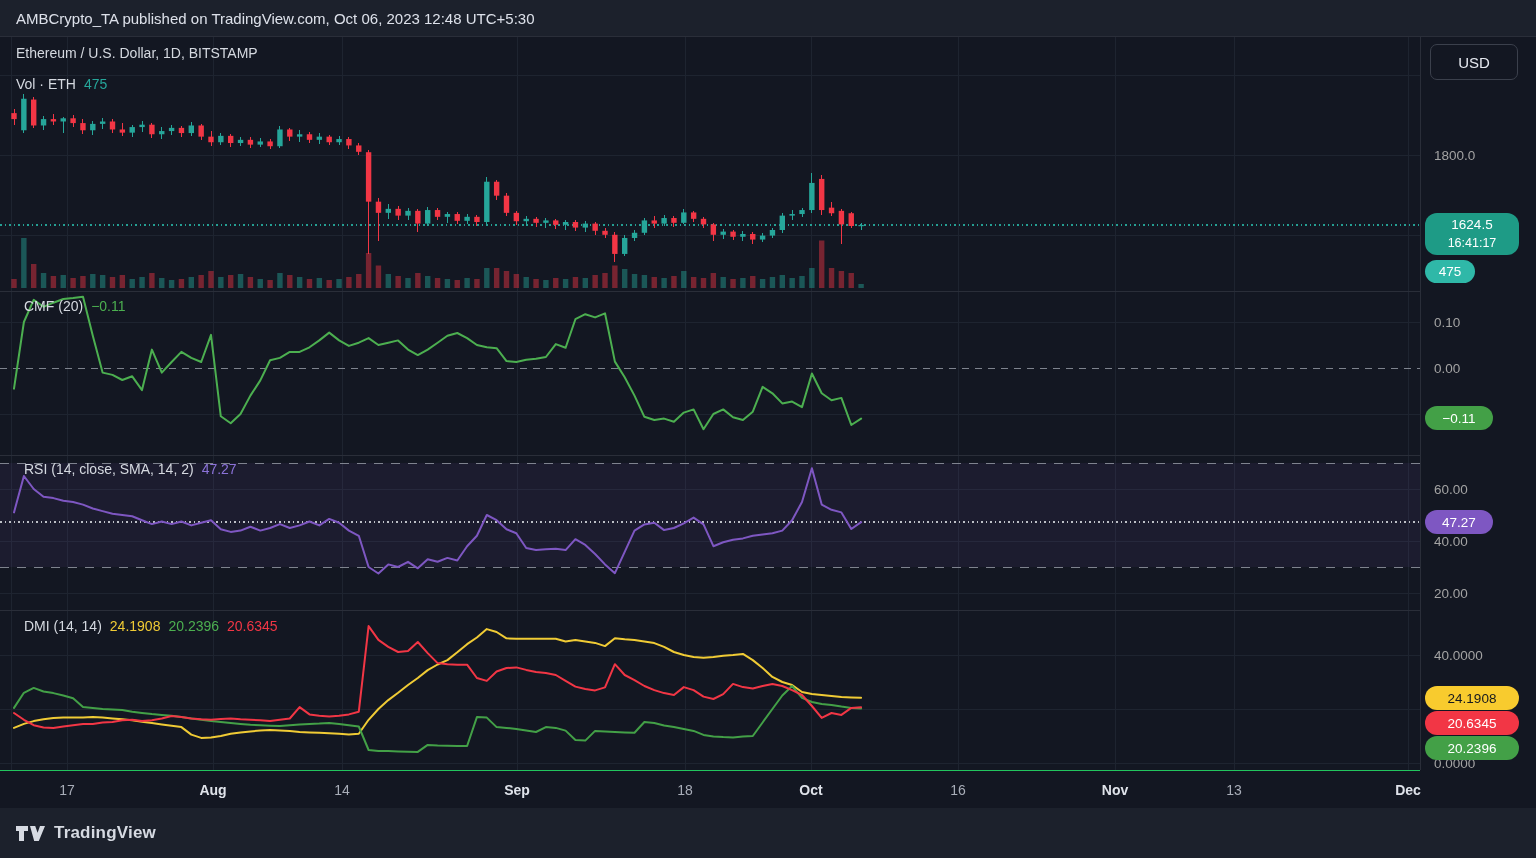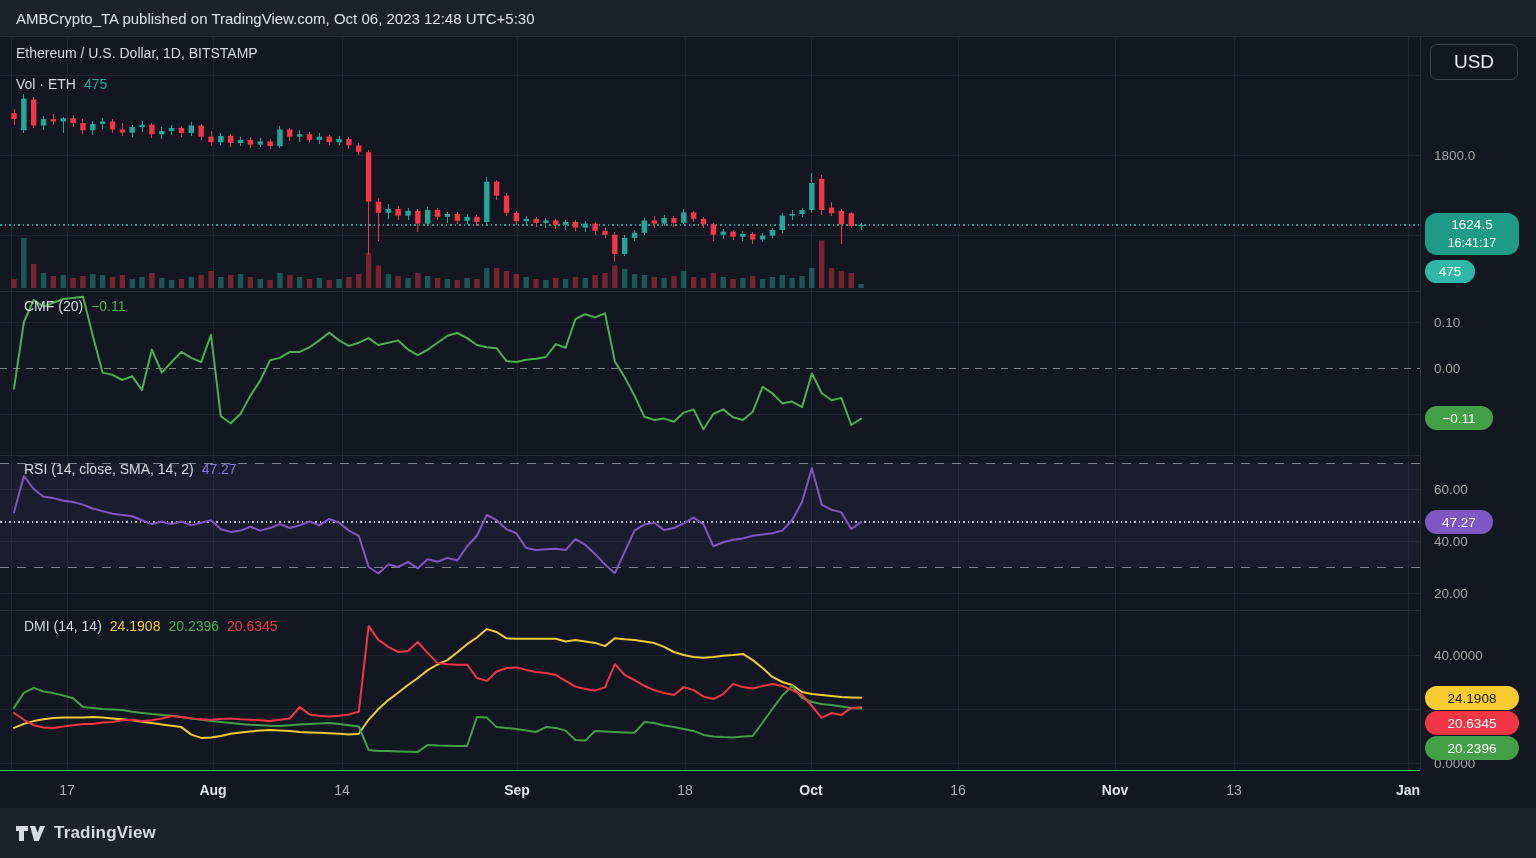--- a/index.html
+++ b/index.html
@@ -13,21 +13,21 @@
                border-top:1px solid #22c55e; }
   .tlab { position:absolute; top:50%; transform:translate(-50%,-50%);
           font-size:14px; color:#a8adb8; white-space:nowrap; }
   .tlab.major { font-weight:700; color:#dfe3ea; }
   .axis-col { position:absolute; left:1420px; top:0; width:116px; height:733px;
               border-left:1px solid #2a2e39; }
   .axlab { position:absolute; left:13px; transform:translateY(-50%);
            font-size:13.5px; color:#a3a3a3; white-space:nowrap; }
   .usd-btn { position:absolute; top:7px; left:9px; width:88px; height:36px;
              background:transparent; border:1px solid #3b404c; border-radius:7px;
-             color:#e6e9f0; font-size:19px; font-weight:500; cursor:pointer; }
+             color:#e6e9f0; font-size:15px; font-weight:500; cursor:pointer; }
   .badge { position:absolute; left:4px; border-radius:12px; font-size:13.5px;
            font-weight:500; display:flex; align-items:center; justify-content:center;
            color:#fff; white-space:nowrap; }
   #b-price { top:176px; height:42px; width:94px; background:#1e9b86; flex-direction:column; line-height:1.35; }
   #b-price .cd { font-size:12.5px; }
   #b-vol   { top:223px; height:23px; width:50px; background:#2fb8a8; }
   #b-cmf   { top:369px; height:24px; width:68px; background:#43a047; }
   #b-rsi   { top:473px; height:24px; width:68px; background:#7e57c2; }
   #b-adx   { top:649px; height:24px; width:94px; background:#f8cb2e; color:#15191f; }
   #b-mdi   { top:674px; height:24px; width:94px; background:#f23645; }
@@ -405,21 +405,21 @@
   <div class="time-axis" id="time-axis">
       <span class="tlab" style="left: 67px;">17</span>
       <span class="tlab major" style="left: 213px;">Aug</span>
       <span class="tlab" style="left: 342px;">14</span>
       <span class="tlab major" style="left: 517px;">Sep</span>
       <span class="tlab" style="left: 685px;">18</span>
       <span class="tlab major" style="left: 811px;">Oct</span>
       <span class="tlab" style="left: 958px;">16</span>
       <span class="tlab major" style="left: 1115px;">Nov</span>
       <span class="tlab" style="left: 1234px;">13</span>
-      <span class="tlab major" style="left: 1408px;">Jan</span>
+      <span class="tlab major" style="left: 1408px;">Dec</span>
     </div>
 </div>
 
 <div class="footer">
   <svg width="29" height="17" viewBox="0 0 29 17">
     <path d="M0 1 h12 v5 h-4 v10 h-5 V6 H0 Z" fill="#d6dae2"></path>
     <path d="M14 1 h5.2 l2.4 6.8 L24 1 h5 l-6.2 15 h-4.6 Z" fill="#d6dae2"></path>
   </svg>
   <span class="brand">TradingView</span>
 </div>

